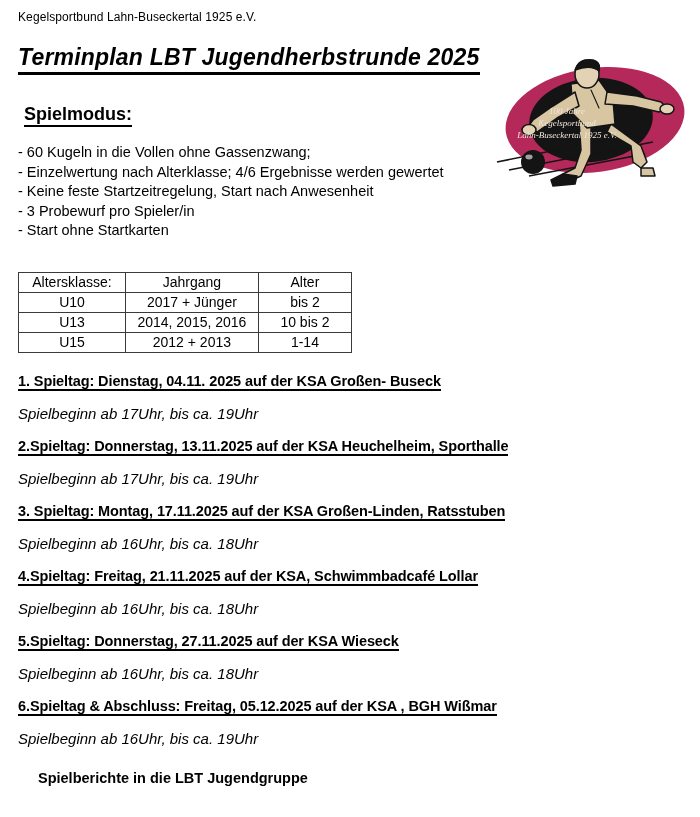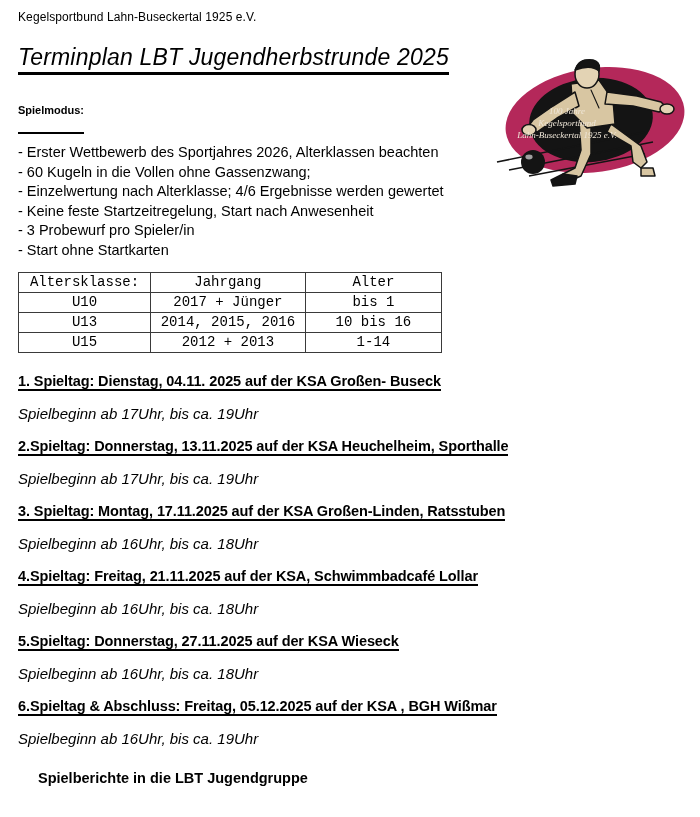--- a/index.html
+++ b/index.html
@@ -16,53 +16,52 @@
   .page{position:relative;width:700px;height:817px;}
 
   
   .club-line{
     position:absolute;left:18px;top:10px;
     font-size:12px;font-weight:400;letter-spacing:0.1px;
     white-space:nowrap;
   }
   .main-title{
     position:absolute;left:18px;top:44px;
-    font-size:23px;font-weight:normal;font-style:italic;
+    font-size:23px;font-weight:bold;font-style:italic;
     letter-spacing:0.2px;white-space:nowrap;
     border-bottom:3px solid #000;
     padding-bottom:1px;
   }
 
   
   .logo{
     position:absolute;left:495px;top:58px;
     width:200px;height:135px;
   }
   .logo svg{display:block;width:200px;height:135px;}
 
   
   .modus-head{
-    position:absolute;left:18px;top:104px;
-    font-size:11px;font-weight:bold;
+    position:absolute;left:24px;top:104px;
+    font-size:18px;font-weight:bold;
     border-bottom:2px solid #000;
-    padding-bottom:16px;
+    padding-bottom:0px;
   }
   .modus-list{
     position:absolute;left:18px;top:143px;
     font-size:14.5px;font-weight:400;line-height:19.5px;
   }
   .modus-list div{white-space:nowrap;}
 
   
   .age-table{
     position:absolute;left:18px;top:272px;
-    width:424px;
+    width:334px;
     border-collapse:collapse;
     font-size:14px;
-    font-family:Liberation Mono, monospace;
   }
   .age-table td{
     border:1px solid #3a3a3a;
     text-align:center;
     padding:0px 4px;
     height:19px;
     line-height:19px;
     white-space:nowrap;
   }
   .age-table .c0{width:118px;}
@@ -149,44 +148,43 @@
         <text x="72" y="56" font-size="9">100 Jahre</text>
         <text x="72" y="68" font-size="9">Kegelsportbund</text>
         <text x="72" y="80" font-size="9">Lahn-Buseckertal 1925 e.V.</text>
       </g>
     </svg>
   </div>
 
   <div class="modus-head">Spielmodus:</div>
 
   <div class="modus-list">
-    <div>- Erster Wettbewerb des Sportjahres 2026, Alterklassen beachten</div>
     <div>- 60 Kugeln in die Vollen ohne Gassenzwang;</div>
     <div>- Einzelwertung nach Alterklasse; 4/6 Ergebnisse werden gewertet</div>
     <div>- Keine feste Startzeitregelung, Start nach Anwesenheit</div>
     <div>- 3 Probewurf pro Spieler/in</div>
     <div>- Start ohne Startkarten</div>
   </div>
 
   <table class="age-table">
     <tbody>
       <tr>
         <td class="c0">Alterskla­sse:</td>
         <td class="c1">Jahrgang</td>
         <td class="c2">Alter</td>
       </tr>
       <tr>
         <td class="c0">U10</td>
         <td class="c1">2017 + Jünger</td>
-        <td class="c2">bis 1</td>
+        <td class="c2">bis 2</td>
       </tr>
       <tr>
         <td class="c0">U13</td>
         <td class="c1">2014, 2015, 2016</td>
-        <td class="c2">10 bis 16</td>
+        <td class="c2">10 bis 2</td>
       </tr>
       <tr>
         <td class="c0">U15</td>
         <td class="c1">2012 + 2013</td>
         <td class="c2">1-14</td>
       </tr>
     </tbody>
   </table>
 
   <div class="schedule">

